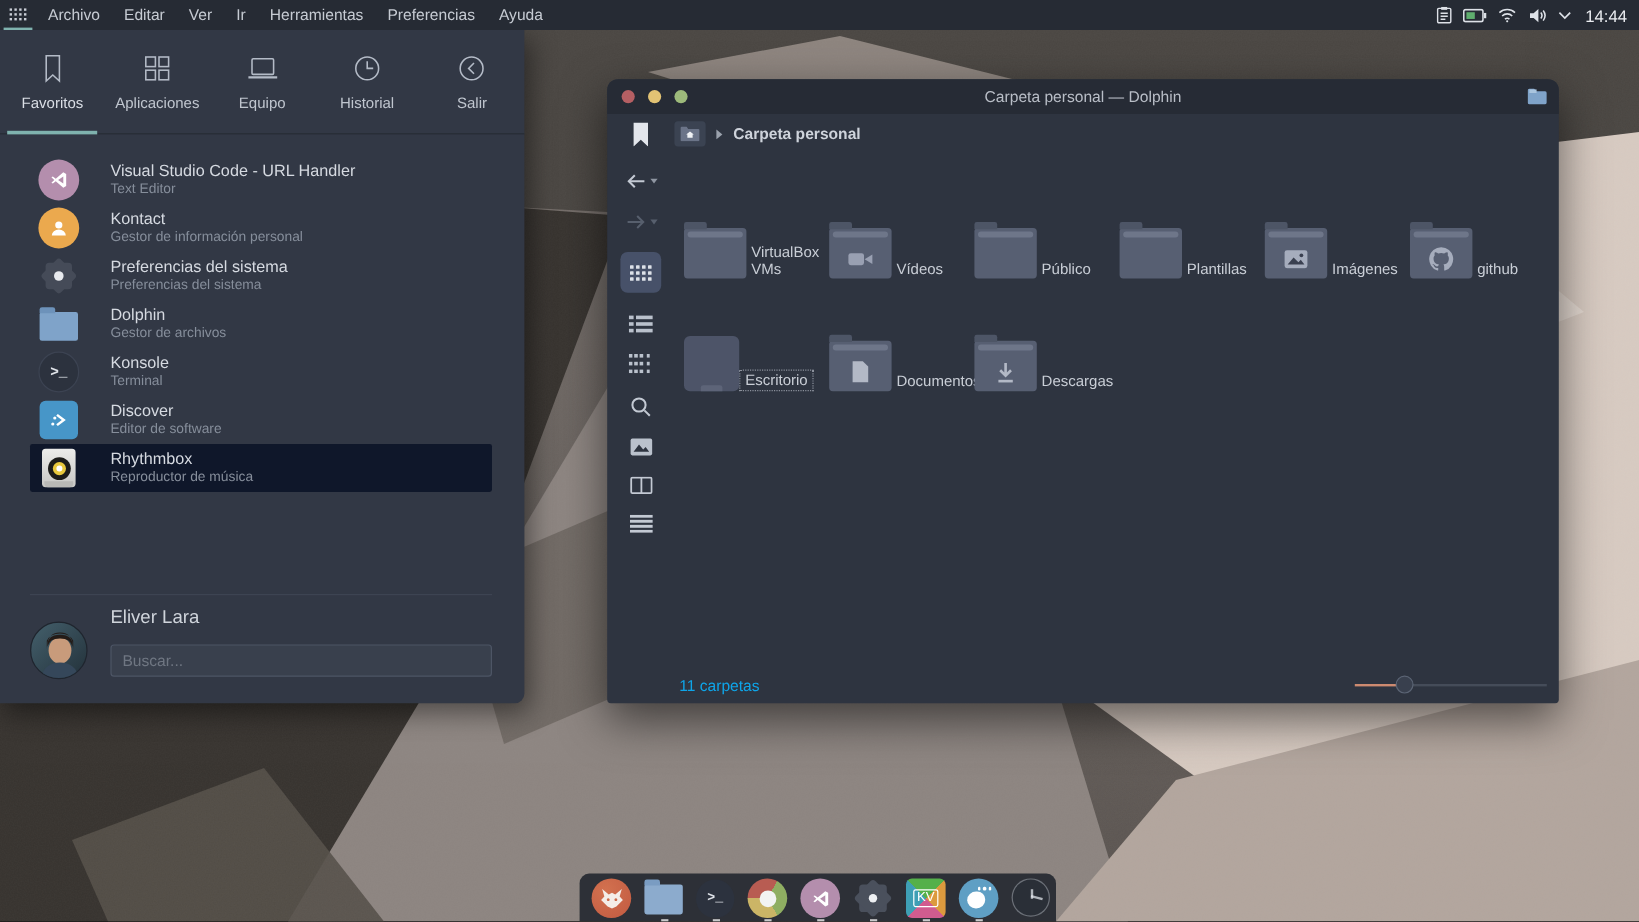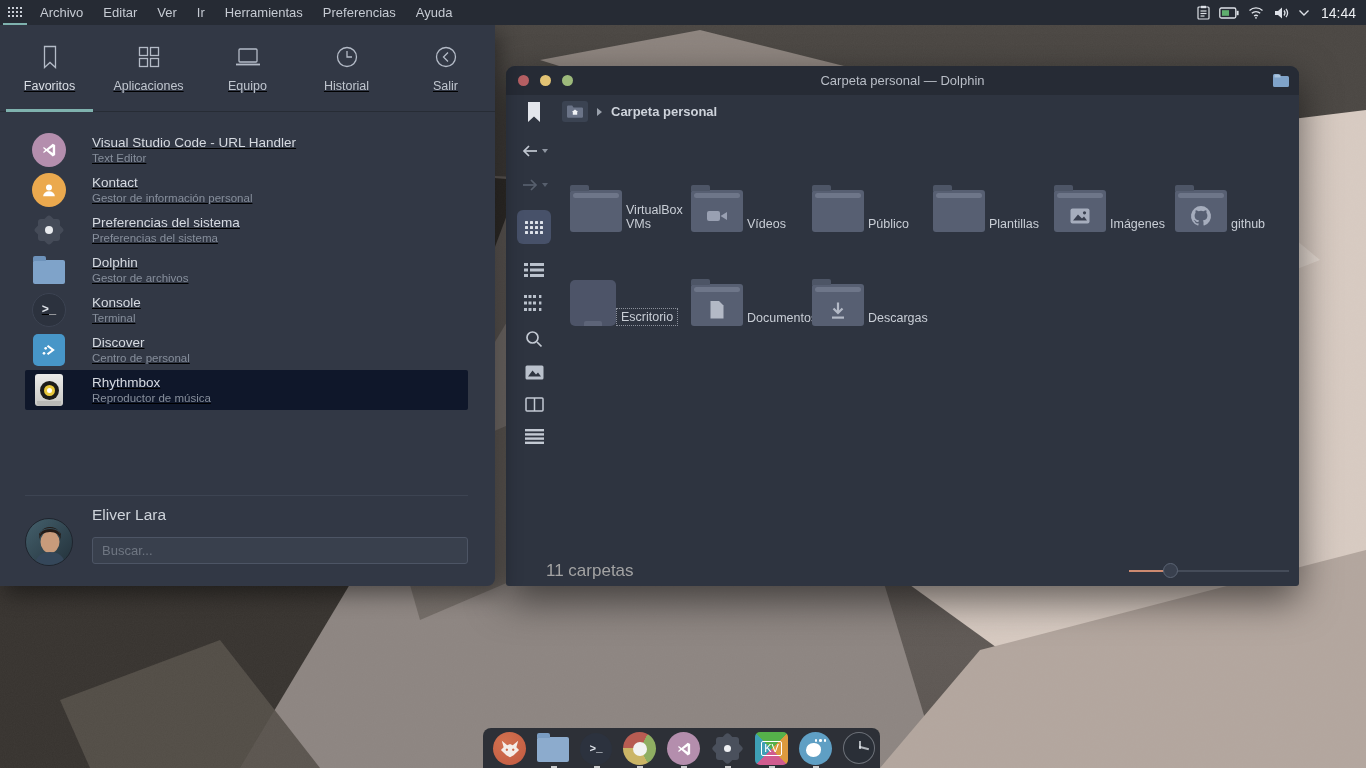--- a/index.html
+++ b/index.html
@@ -17,22 +17,22 @@
     position:relative; cursor:pointer; }
   #launcher-btn .grid { display:grid; grid-template-columns:repeat(4,3px); grid-template-rows:repeat(3,3px); gap:1px; }
   #launcher-btn .grid i { background:#c9ced6; width:2px; height:2px; }
   #launcher-btn::after { content:""; position:absolute; left:3px; right:3px; bottom:0; height:2px; background:#7fb2ae; }
   .menu-item { padding:0 10px; height:25px; line-height:25px; cursor:default; }
   #tray { margin-left:auto; display:flex; align-items:center; gap:9px; padding-right:10px; color:#dde1e7; }
   #tray svg { display:block; }
   #clock-text { font-size:14px; color:#eceef2; margin-left:2px; }
 
   
-  #launcher { position:absolute; top:25px; left:0; width:495px; height:561px; background:#323845;
-    border-radius:0 0 8px 0; z-index:40; box-shadow:4px 8px 22px rgba(0,0,0,.45);text-decoration:underline; }
+  #launcher { position:absolute; top:25px; left:0; width:437px; height:561px; background:#323845;
+    border-radius:0 0 8px 0; z-index:40; box-shadow:4px 8px 22px rgba(0,0,0,.45); }
   #tabs { display:flex; height:87px; border-bottom:1px solid #272c35; }
   .tab { flex:1; display:flex; flex-direction:column; align-items:center; justify-content:center;
     gap:9px; position:relative; color:#c0c6cf; font-size:12.5px; cursor:pointer; }
   .tab svg { stroke:#b4bbc7; }
   .tab.active { color:#dbdfe6; }
   .tab.active::after { content:""; position:absolute; left:6px; right:6px; bottom:-1px; height:3px; background:#7fb2ae; }
 
   #app-list { margin-top:18px; }
   .app-item { display:flex; align-items:center; height:40px; margin:0 27px 0 25px; padding-left:7px;
     border-radius:2px; gap:26px; cursor:pointer; }
@@ -102,21 +102,21 @@
   .fbody { position:relative; width:52px; height:42px; background:#57607a66; background:#575f72; border-radius:3px; }
   .fbody::before { content:""; position:absolute; top:-5px; left:0; width:19px; height:6px; background:#4d5566; border-radius:2px 2px 0 0; }
   .fstrip { position:absolute; top:3px; left:3px; right:3px; height:5px; background:#6e7689; border-radius:2.5px; }
   .fglyph { position:absolute; left:0; right:0; top:10px; bottom:0; display:flex; align-items:center; justify-content:center; }
   .flabel { margin-top:7px; font-size:12.5px; color:#c9ced6; line-height:14px; padding:1px 4px; }
   .flabel.focused { border:1px dotted rgba(215,220,230,.55); }
   .desk-icon { position:relative; width:46px; height:46px; background:#4d5468; border-radius:5px; }
   .desk-icon::after { content:""; position:absolute; bottom:0; left:14px; width:18px; height:5px; background:#5d6478; border-radius:2px 2px 0 0; }
 
   #statusbar { position:absolute; left:0; right:0; bottom:0; height:30px; display:flex; align-items:center; }
-  #status-text { margin-left:40px; font-size:17px; color:#a3a3a3; }
+  #status-text { margin-left:60px; font-size:13px; color:#0ea5e9; }
   #zoom-slider { position:absolute; right:10px; bottom:8px; width:160px; height:15px; cursor:pointer; }
   #zoom-slider .tr-l { position:absolute; left:0; top:6.5px; width:42px; height:2px; background:#cd8a70; }
   #zoom-slider .tr-r { position:absolute; left:42px; right:0; top:6.5px; height:2px; background:#454c59; }
   #zoom-slider .knob { position:absolute; left:34px; top:0; width:15px; height:15px; border-radius:50%;
     background:#39404e; border:1.5px solid #5b6474; }
 
   
   #dock { position:absolute; left:483px; top:728px; width:397px; height:40px; background:rgba(32,36,44,.88);
     border-radius:8px 8px 0 0; z-index:50; display:flex; align-items:flex-start; gap:11px; padding:4px 10px 0 10px; }
   .dock-item { position:relative; width:33px; height:36px; display:flex; justify-content:center; cursor:pointer; }
@@ -344,21 +344,21 @@
             <span class="discover-bg">
         <svg width="20" height="20" viewBox="0 0 24 24" fill="#fff">
                 <circle cx="6" cy="16" r="1.6"></circle>
                 <circle cx="8" cy="10" r="1.6"></circle>
                 <path d="M11 6 l8 6 -8 6 -1.6-1.8 5.6-4.2 -5.6-4.2 z"></path>
               </svg>
             </span>
           </span>
       <span class="app-text">
         <span class="app-title">Discover</span>
-        <span class="app-desc">Centro de personal</span>
+        <span class="app-desc">Editor de software</span>
       </span>
     </div>
     <div class="app-item selected">
       <span class="app-ico">
         <span class="rb-ico">
               <span class="rb-spk">
                 <span class="rb-ring"></span>
               </span>
             </span>
           </span>

